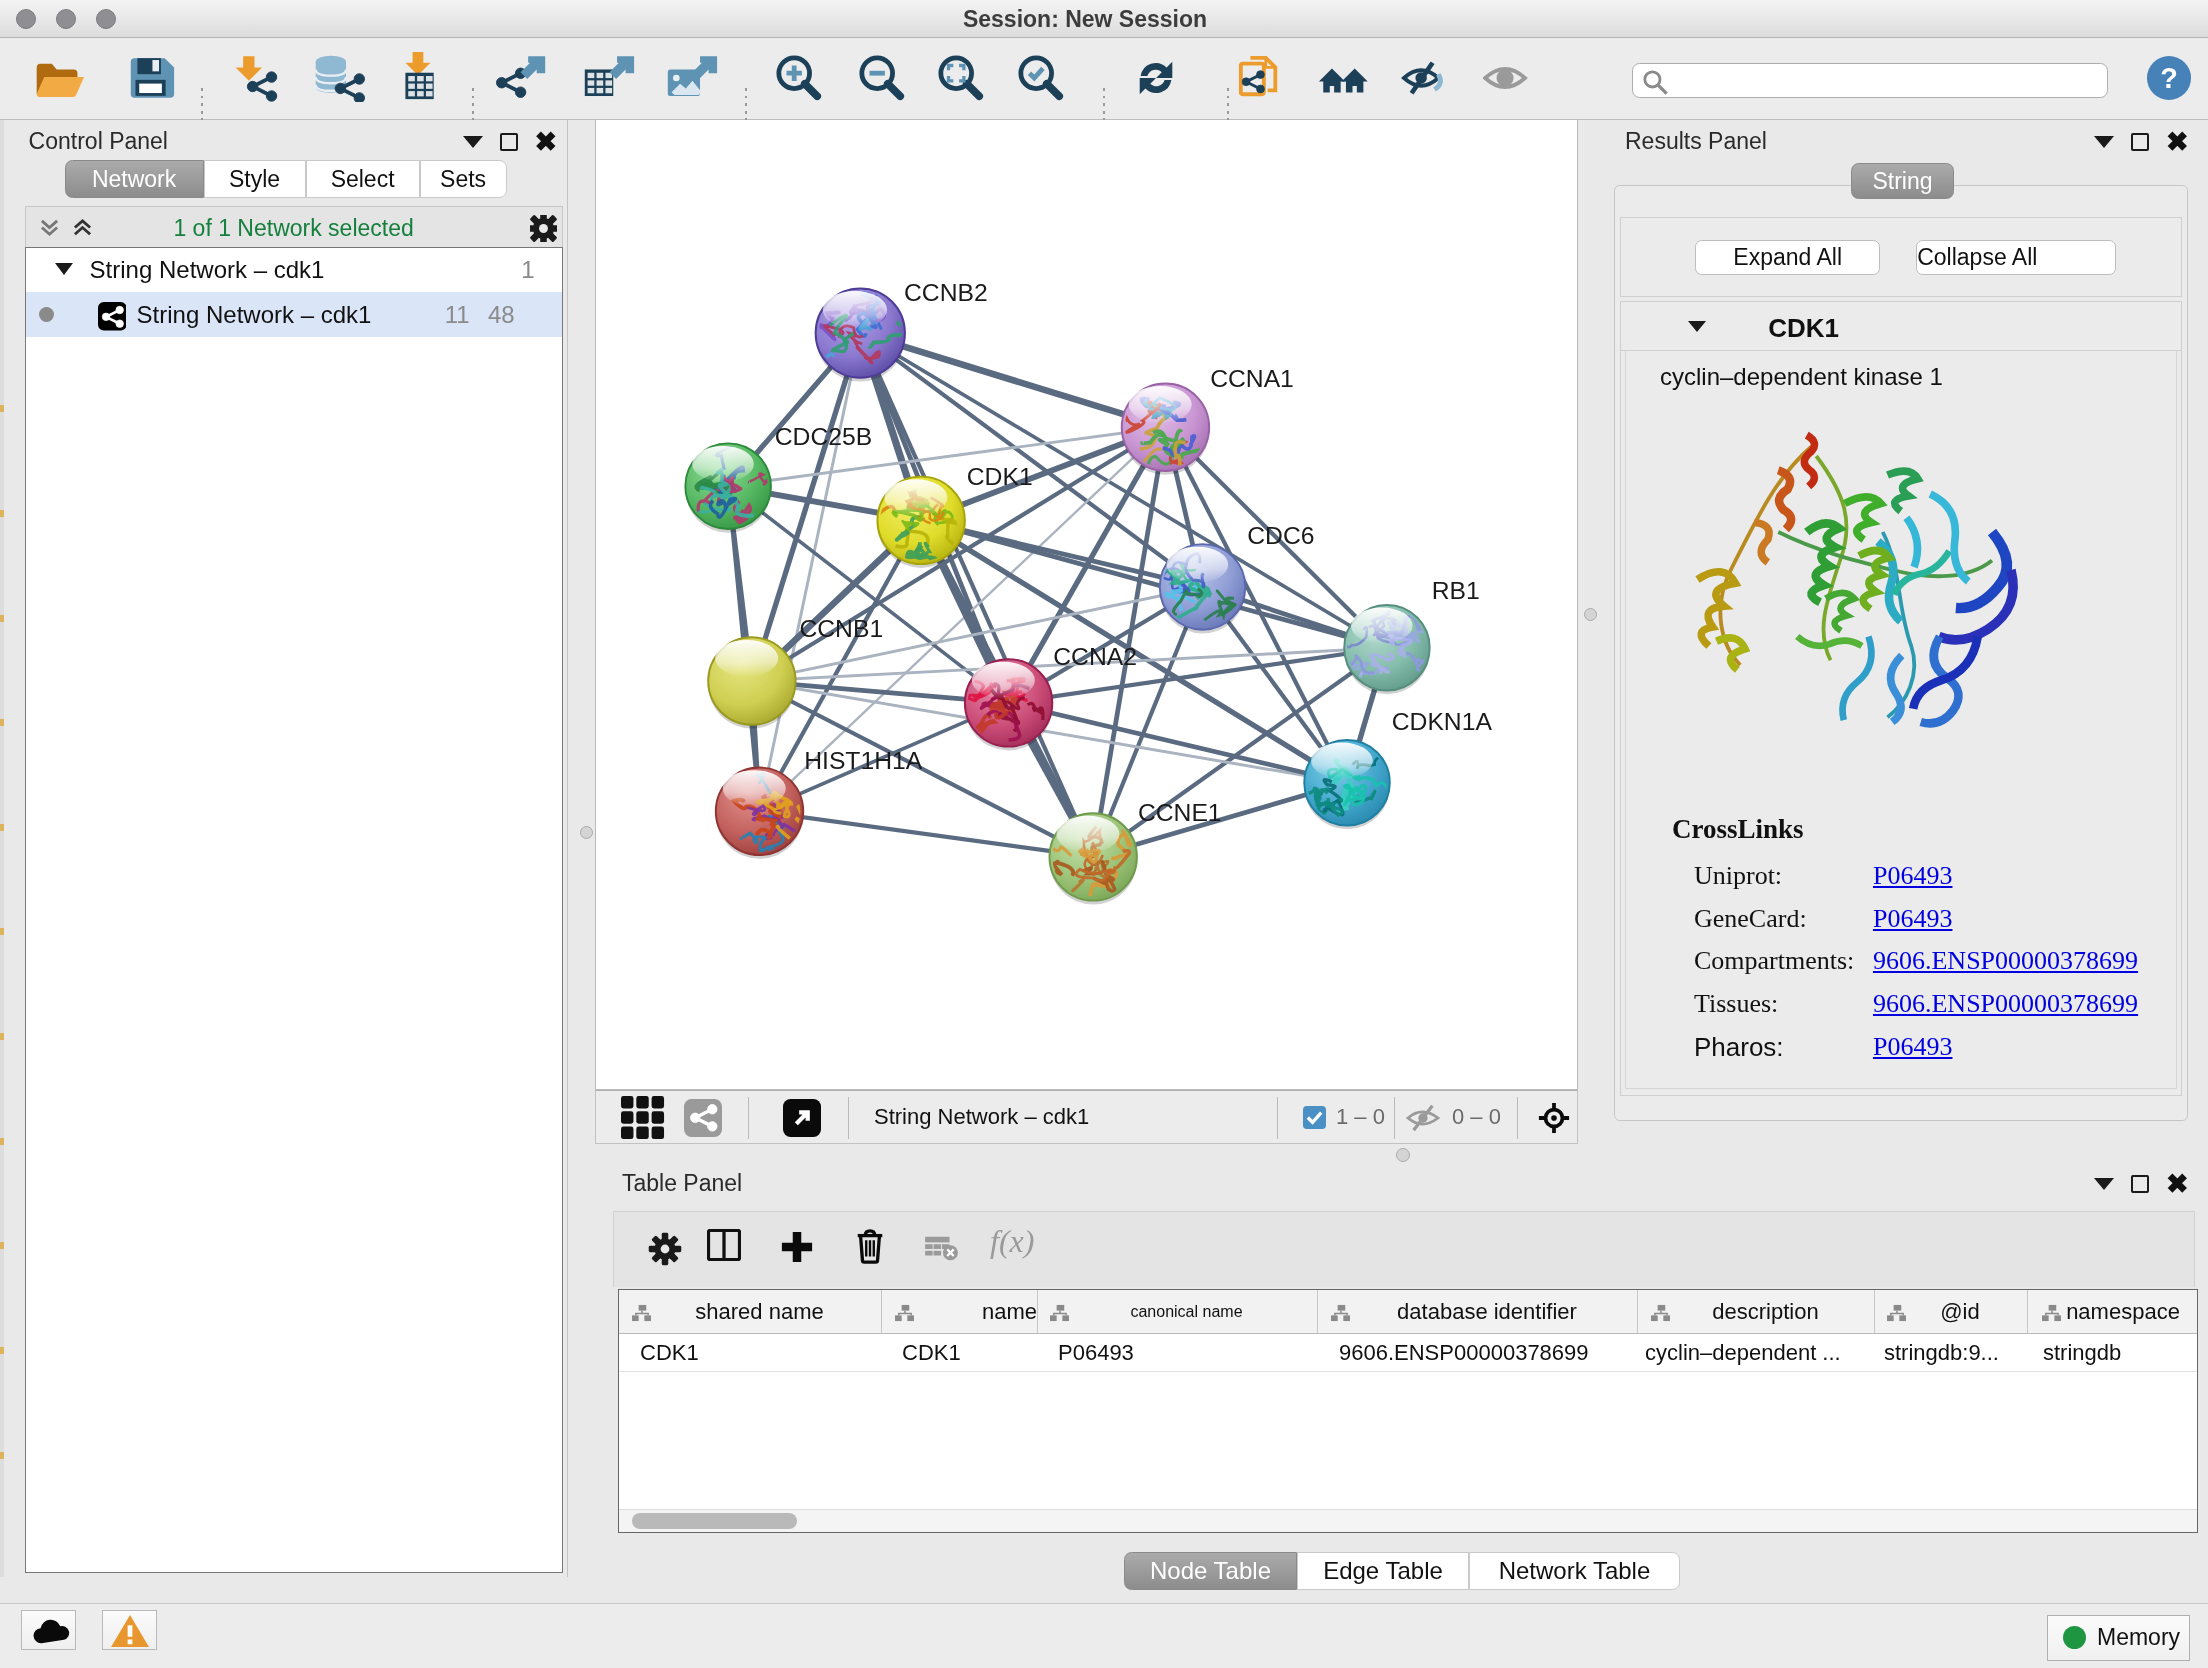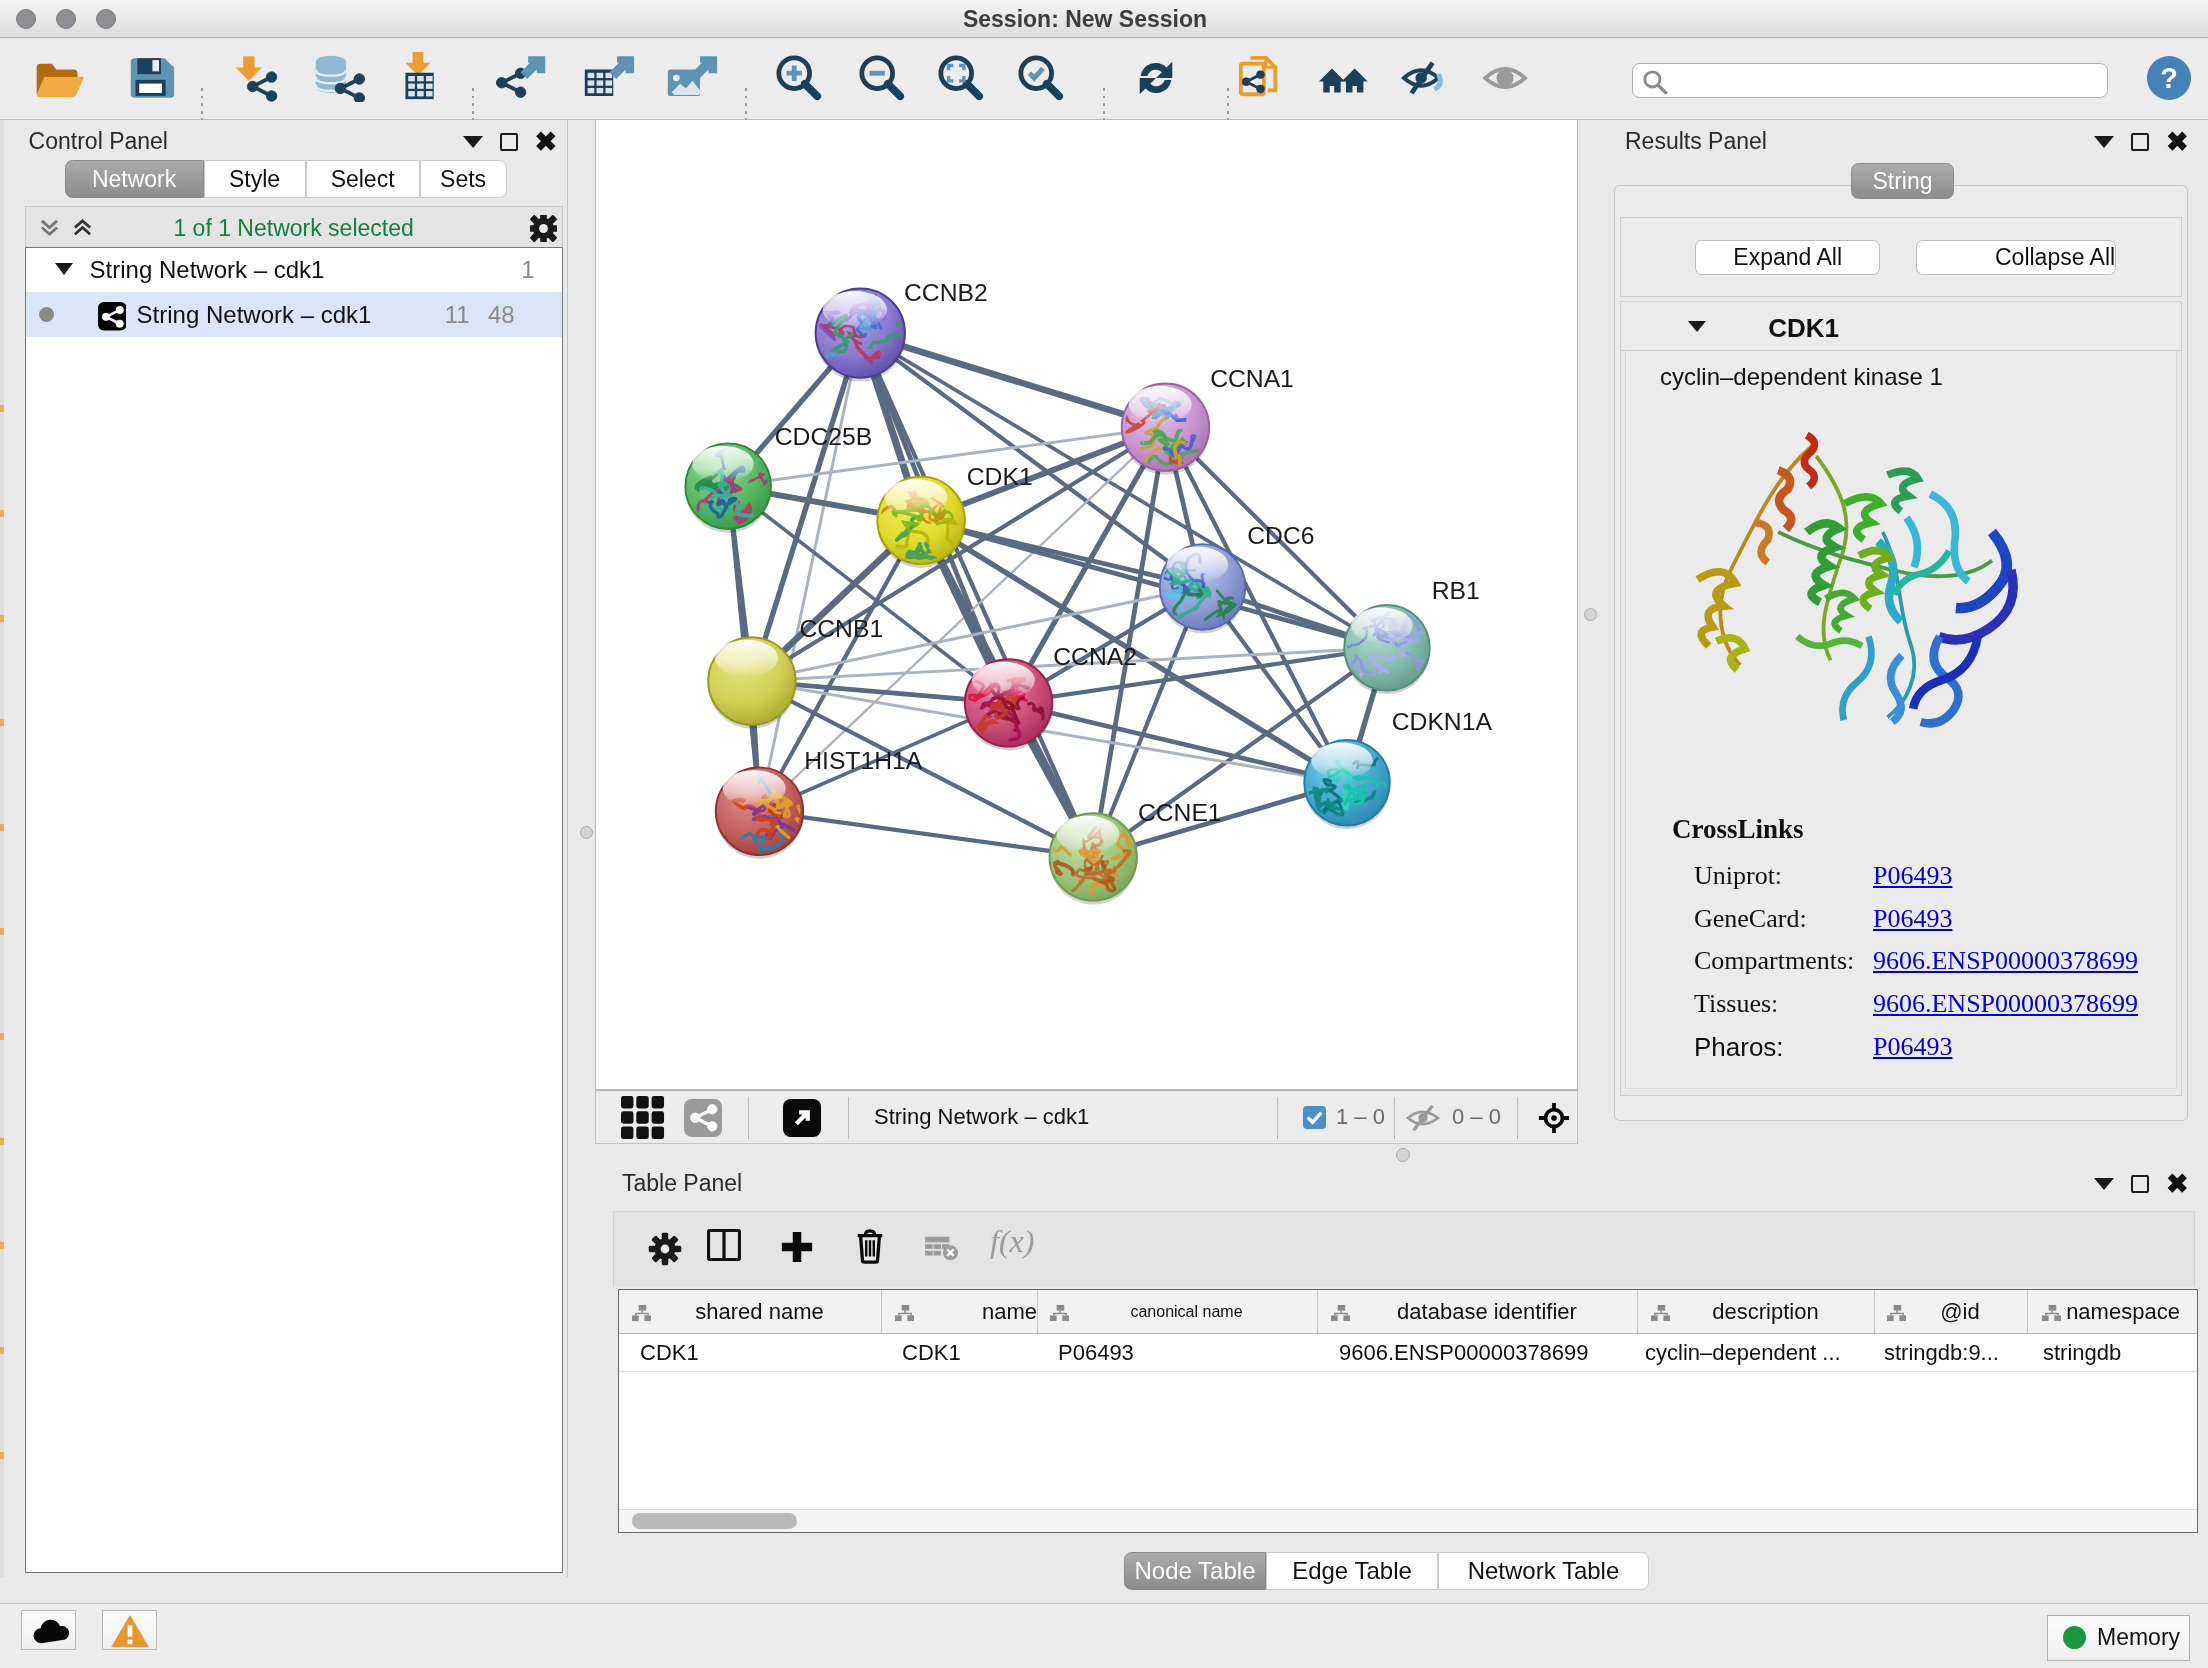--- a/index.html
+++ b/index.html
@@ -635,21 +635,21 @@
     <div class="abs panel-title" style="left:22px;top:7.6px">Results Panel</div>
     <div class="winbtns" style="left:491px;top:13.3px">
       <div class="tri"></div>
       <div class="sqr"></div>
       <div class="xx">✖</div>
     </div>
     <div class="abs graytab" style="left:248px;top:43px;width:103px;height:36px;border-radius:7.6px;text-align:center;line-height:34px;font-size:23px;z-index:5">String</div>
     <div class="abs" style="left:11.4px;top:65px;width:574px;height:936px;background:#ebebeb;border:1px solid #c6c6c6;border-radius:5.7px">
       <div class="abs" style="left:4.8px;top:31px;width:562px;height:80px;border:1px solid #cfcfcf;background:#ebebeb">
         <div class="abs" style="left:74px;top:22px;width:185px;height:35px;background:#fff;border:1px solid #bdbdbd;border-radius:6.7px;text-align:center;line-height:33px;font-size:23px">Expand All</div>
-        <div class="abs" style="left:295px;top:22px;width:200px;height:35px;background:#fff;border:1px solid #bdbdbd;border-radius:6.7px;text-align:right;line-height:33px;font-size:23px">Collapse All</div>
+        <div class="abs" style="left:295px;top:22px;width:200px;height:35px;background:#fff;border:1px solid #bdbdbd;border-radius:6.7px;text-align:left;line-height:33px;font-size:23px">Collapse All</div>
       </div>
       <div class="abs" style="left:4.8px;top:115px;width:562px;height:795px;border:1px solid #cfcfcf;background:#ebebeb">
         <div style="height:49px;border-bottom:1px solid #cfcfcf;position:relative">
           <div class="tri" style="position:absolute;left:67px;top:19px;border-left-width:9.5px;border-right-width:9.5px;border-top-width:11.4px"></div>
           <span style="position:absolute;left:147px;top:10.5px;font-size:26px;font-weight:bold">CDK1</span>
         </div>
         <div style="position:relative;height:738px;margin:0 3.8px;border:1px solid #d6d6d6;border-top:0">
           <div style="position:absolute;left:34px;top:12.4px;font-size:24px">cyclin–dependent kinase 1</div>
           <div style="position:absolute;left:38px;top:67px"><svg width="371" height="342" viewBox="0 0 390 360">
               <path d="M155 30 C120 60 100 100 70 160 C50 200 60 240 80 260" stroke="#b98a20" stroke-width="4" fill="none"></path>
@@ -829,21 +829,21 @@
         <div style="position:absolute;left:720px;line-height:38px;font-size:22px">9606.ENSP00000378699</div>
         <div style="position:absolute;left:1026px;line-height:38px;font-size:22px">cyclin–dependent ...</div>
         <div style="position:absolute;left:1265px;line-height:38px;font-size:22px">stringdb:9...</div>
         <div style="position:absolute;left:1424px;line-height:38px;font-size:22px">stringdb</div>
       </div>
       <div style="position:absolute;left:0;bottom:0;width:100%;height:23px;background:#f4f4f4;border-top:1px solid #ddd">
         <div style="position:absolute;left:13.3px;top:2.9px;width:165px;height:16px;background:#b9b9b9;border-radius:8.6px"></div>
       </div>
     </div>
     <div class="abs" style="left:553px;top:390px;height:38px;display:flex;font-size:24px;text-align:center">
-      <div class="graytab" style="width:142px;line-height:36px;border-radius:7.6px 0 0 7.6px">Node Table</div>
+      <div class="graytab" style="width:173px;line-height:36px;border-radius:7.6px 0 0 7.6px">Node Table</div>
       <div class="whitetab" style="width:172px;line-height:36px">Edge Table</div>
       <div class="whitetab" style="width:211px;line-height:36px;border-radius:0 7.6px 7.6px 0">Network Table</div>
     </div>
   </div>
 <div class="abs" style="left:0;top:120px;width:3.8px;height:1457px;background:#ddd">
     <div style="position:absolute;left:0;top:285px;width:3.8px;height:6.7px;background:#ddb45c"></div>
     <div style="position:absolute;left:0;top:390px;width:3.8px;height:6.7px;background:#ddb45c"></div>
     <div style="position:absolute;left:0;top:495px;width:3.8px;height:6.7px;background:#ddb45c"></div>
     <div style="position:absolute;left:0;top:599px;width:3.8px;height:6.7px;background:#ddb45c"></div>
     <div style="position:absolute;left:0;top:704px;width:3.8px;height:6.7px;background:#ddb45c"></div>

